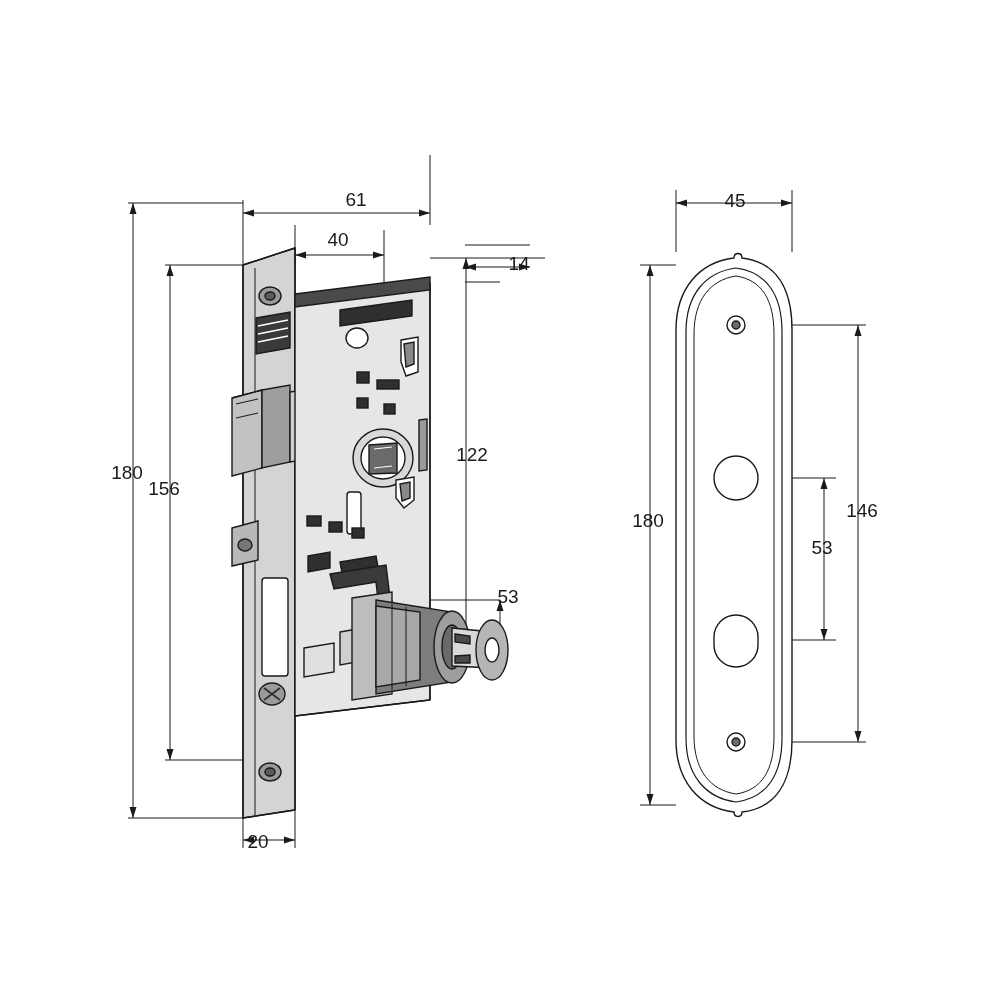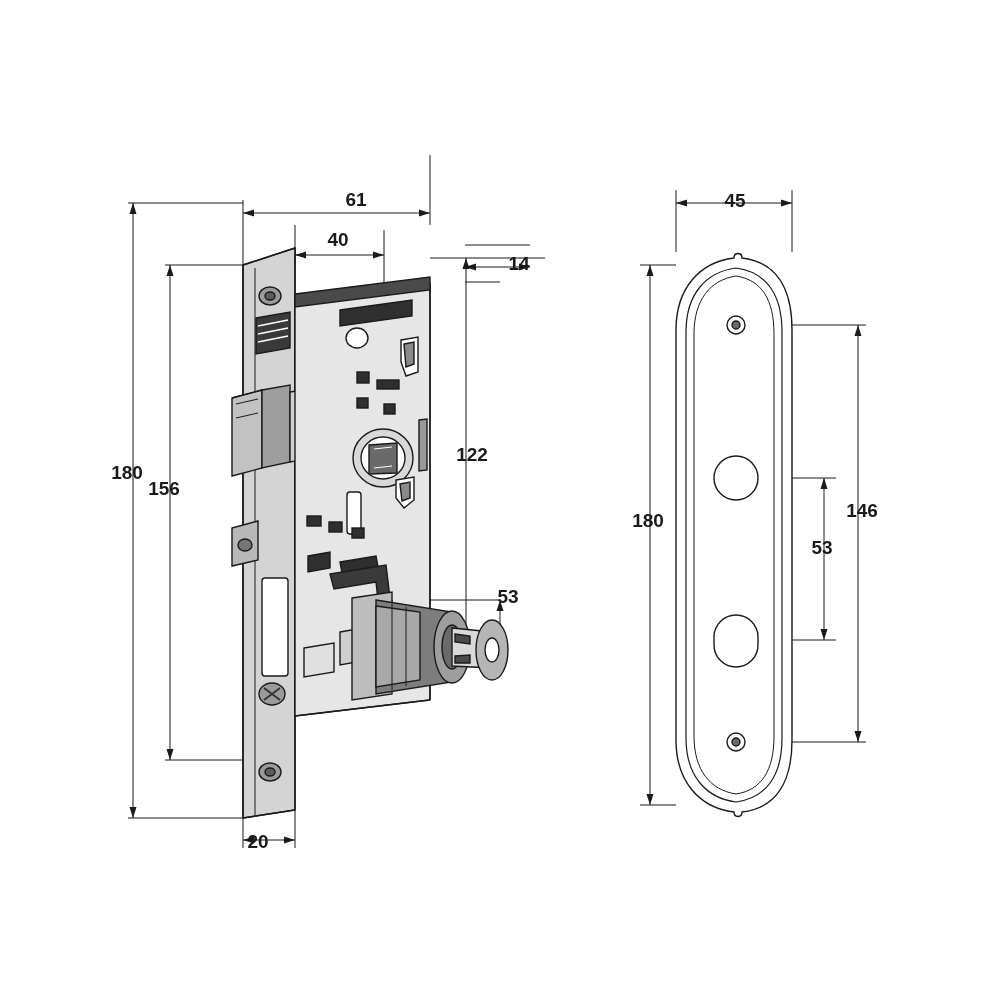--- a/index.html
+++ b/index.html
@@ -1,17 +1,17 @@
 <!DOCTYPE html>
 <html><head>
 <meta charset="utf-8">
 <style>
   html,body{margin:0;padding:0;background:#ffffff;}
   body{width:1000px;height:1000px;font-family:"Liberation Sans",sans-serif;overflow:hidden;}
-  #stage{position:relative;width:1000px;height:1000px;font-weight:bold;}
+  #stage{position:relative;width:1000px;height:1000px;}
   svg{display:block;}
   .dimtext{font-family:"Liberation Sans",sans-serif;font-size:19px;fill:#1a1a1a;}
 </style>
 </head>
 <body>
 
 <div id="stage">
 <svg width="1000" height="1000" viewBox="0 0 1000 1000">
 
   <g fill="none" stroke="#1a1a1a" stroke-width="1.4" stroke-linejoin="miter">

